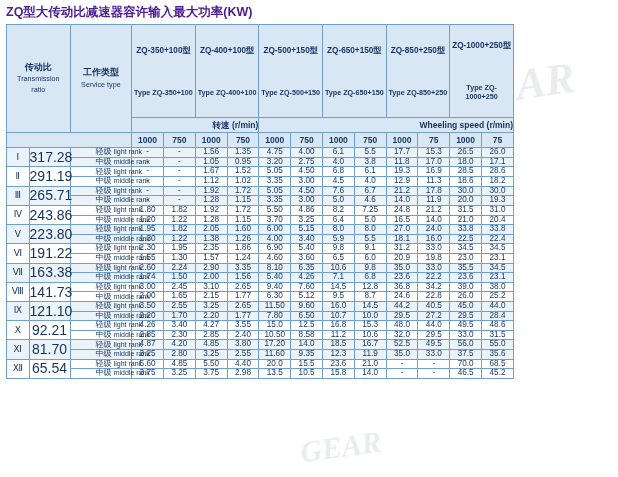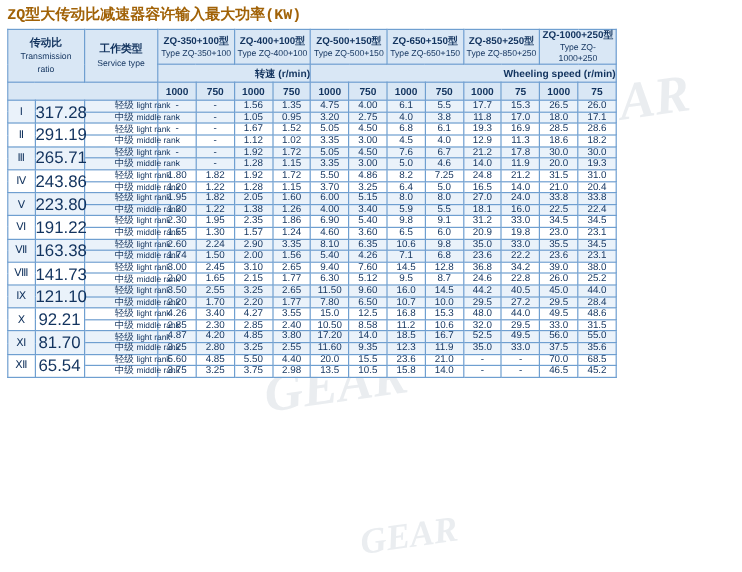--- a/index.html
+++ b/index.html
@@ -5,22 +5,22 @@
   html,body{margin:0;padding:0;}
   body{
     width:618px;height:477px;overflow:hidden;
     background:#ffffff;
     font-family:"Liberation Sans","DejaVu Sans",sans-serif;
     color:#12335e;
     position:relative;
   }
   #wrap{position:relative;width:618px;height:477px;}
   .title{
-    font-size:12.5px;font-weight:bold;color:#a16207;
-    padding:4px 0 3px 6px;letter-spacing:0px;font-family:Liberation Mono, monospace;
+    font-size:12.5px;font-weight:bold;color:#4c1d95;
+    padding:4px 0 3px 6px;letter-spacing:0px;
   }
   table{
     border-collapse:collapse;
     width:508px;margin-left:6px;
     table-layout:fixed;
     position:relative;z-index:2;
   }
   td,th{
     border:1px solid #6f9fd0;
     font-size:8.5px;
@@ -29,31 +29,31 @@
     padding:0;
     line-height:1.05;
   }
   thead td{
     background:#d9e7f5;
     color:#12335e;
     font-weight:bold;
     font-size:8.5px;
   }
   thead td.modelhdr{
-    font-size:8px;line-height:1.25;padding:0 1px;
+    font-size:8px;line-height:1.25;padding:16px 1px;
   }
   thead td.ratio-hdr{
     font-size:8.5px;line-height:1.3;padding:2px 1px;
   }
   thead td.speedrow{font-weight:bold;font-size:8.5px;height:14px;text-align:right;}
   thead td.numhdr{font-weight:bold;font-size:8.5px;height:14px;background:#d9e7f5;}
   .cn{font-size:9px;}
   .en{font-size:7.2px;font-weight:normal;}
   .modelcn{font-size:8.2px;display:block;font-weight:bold;}
-  .modelen{font-size:7.2px;display:block;font-weight:normal;}
+  .modelen{font-size:7.2px;display:block;font-weight:bold;margin-top:32px;}
   tbody tr.odd td{background:#eaf2fa;}
   tbody tr.even td{background:#ffffff;}
   td.idx{font-size:9px;font-weight:normal;width:22px;}
   td.ratio{font-size:14px;width:40px;}
   td.type{font-size:7.5px;text-align:left;padding-left:3px;width:60px;white-space:nowrap;}
   .tcn{font-size:8px;margin-left:22px;}
   .ten{font-size:7px;}
   td.val{font-size:8.2px;width:31px;}
   .wm{
     position:absolute;

